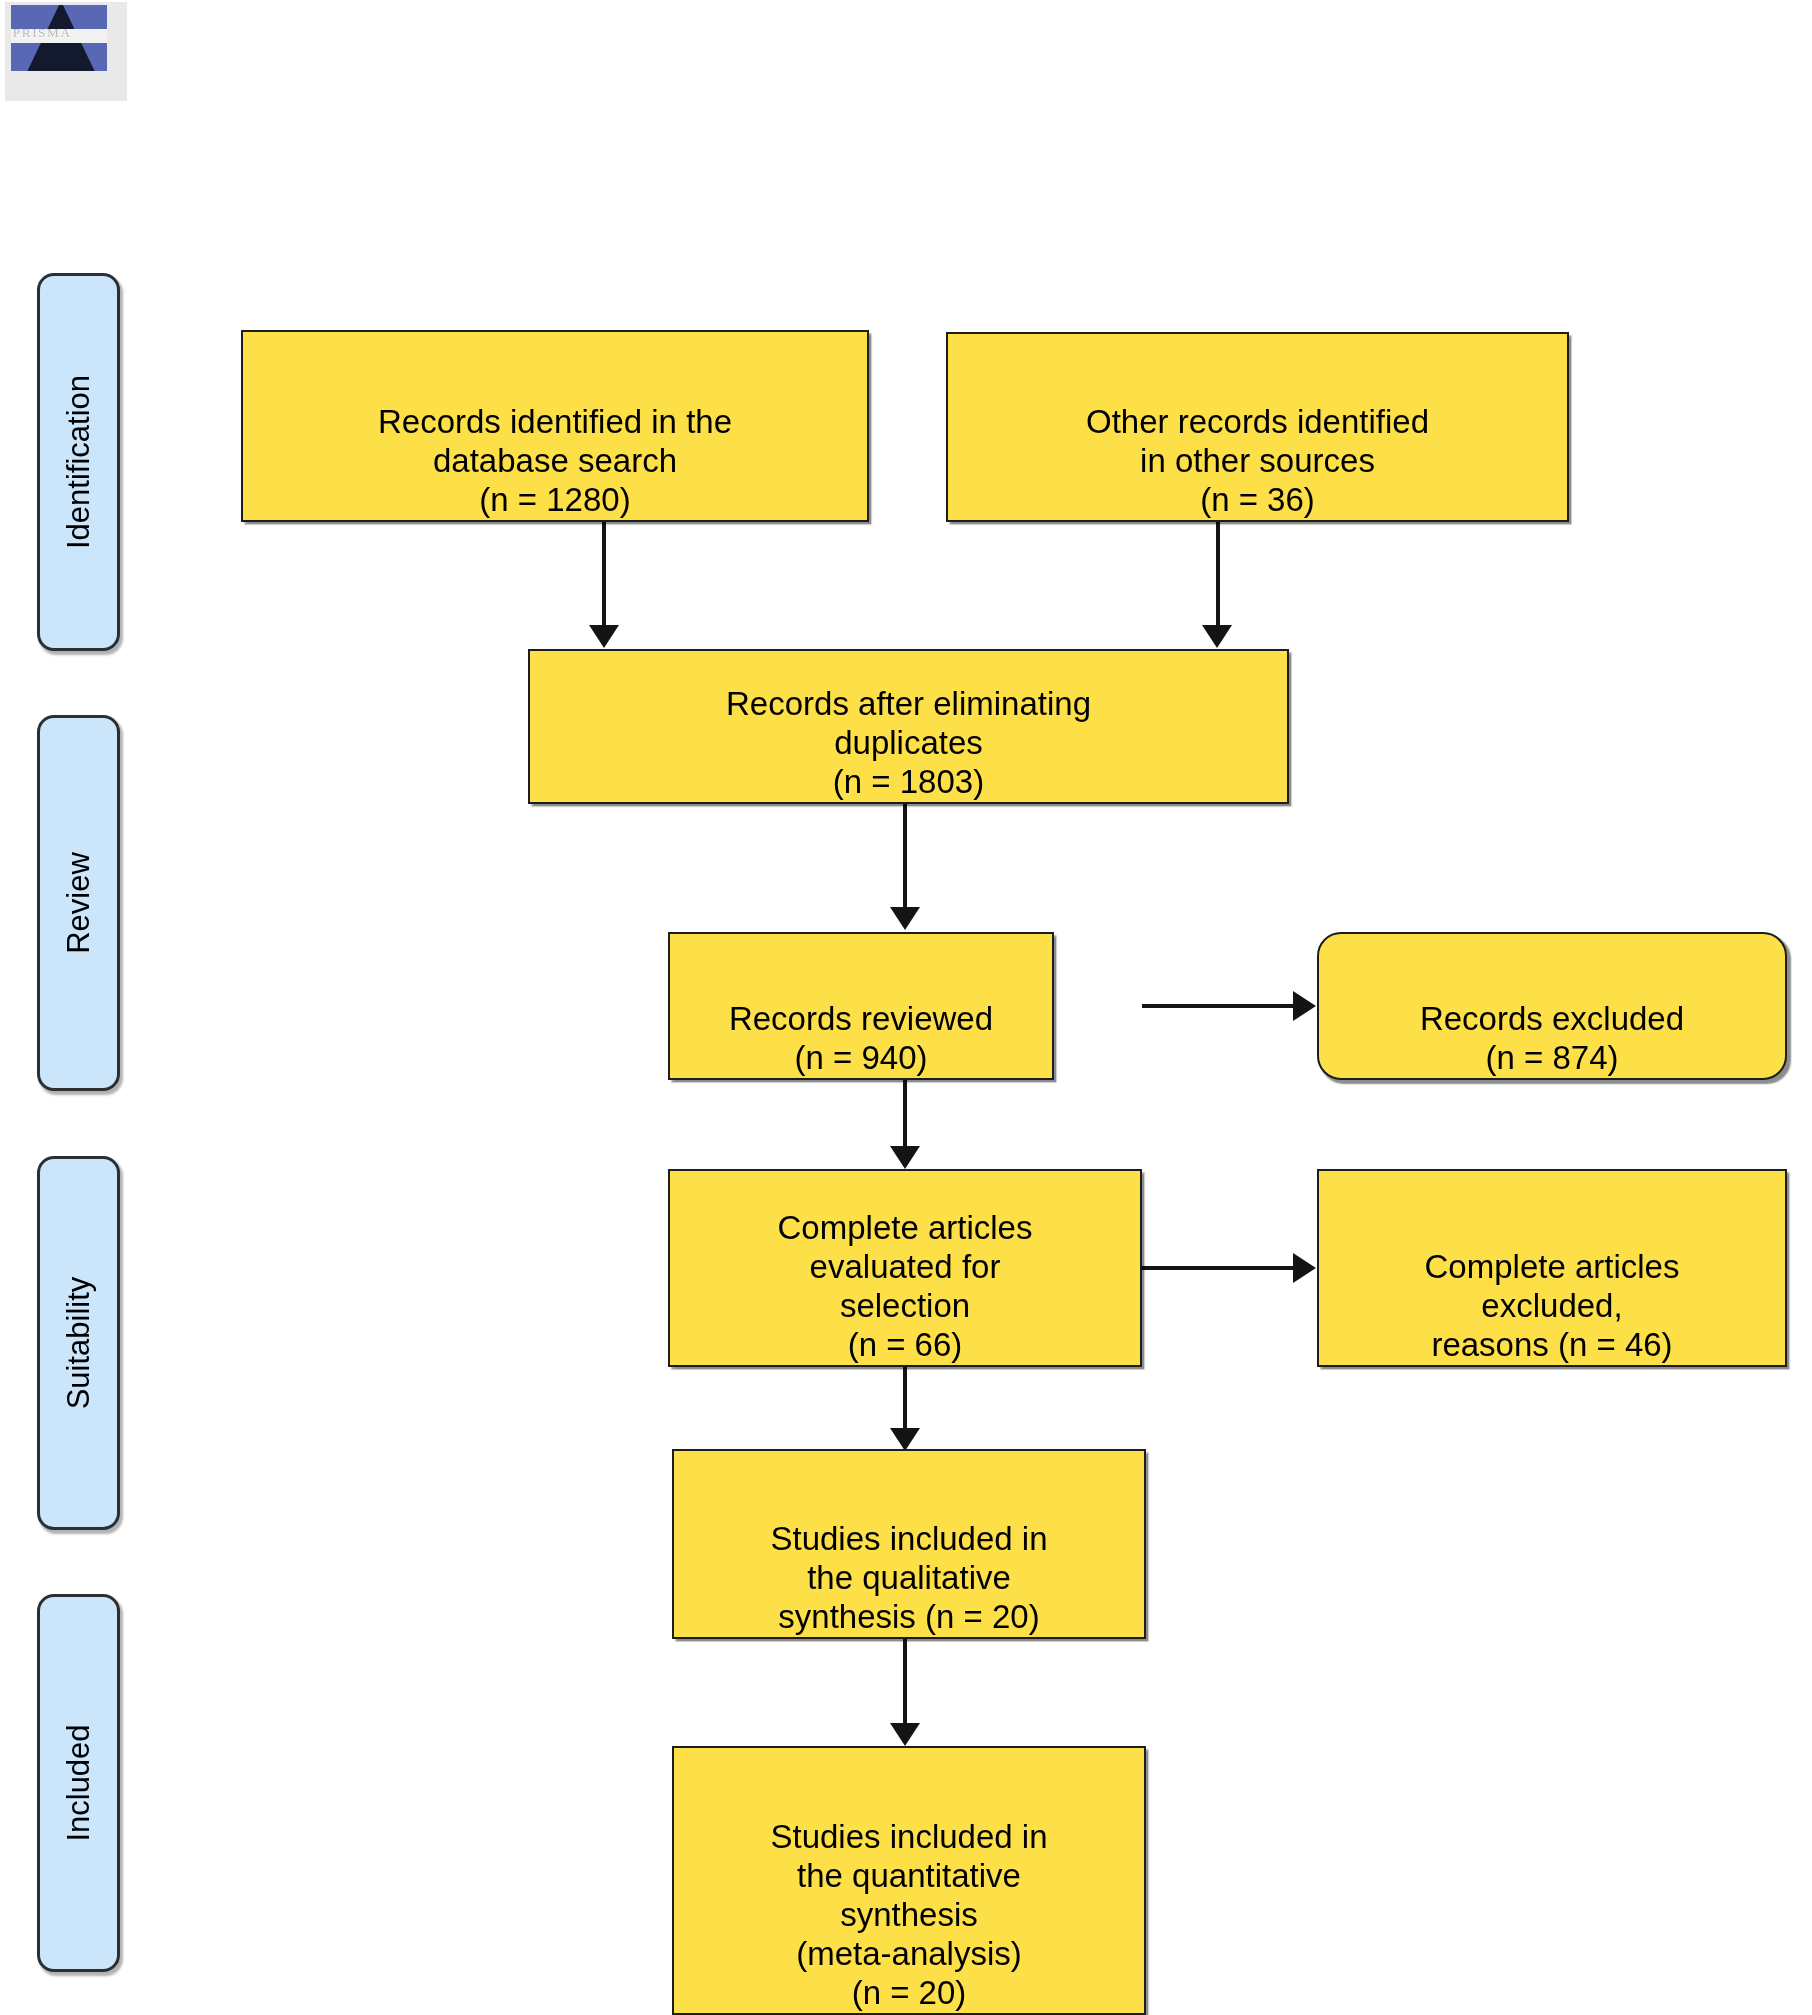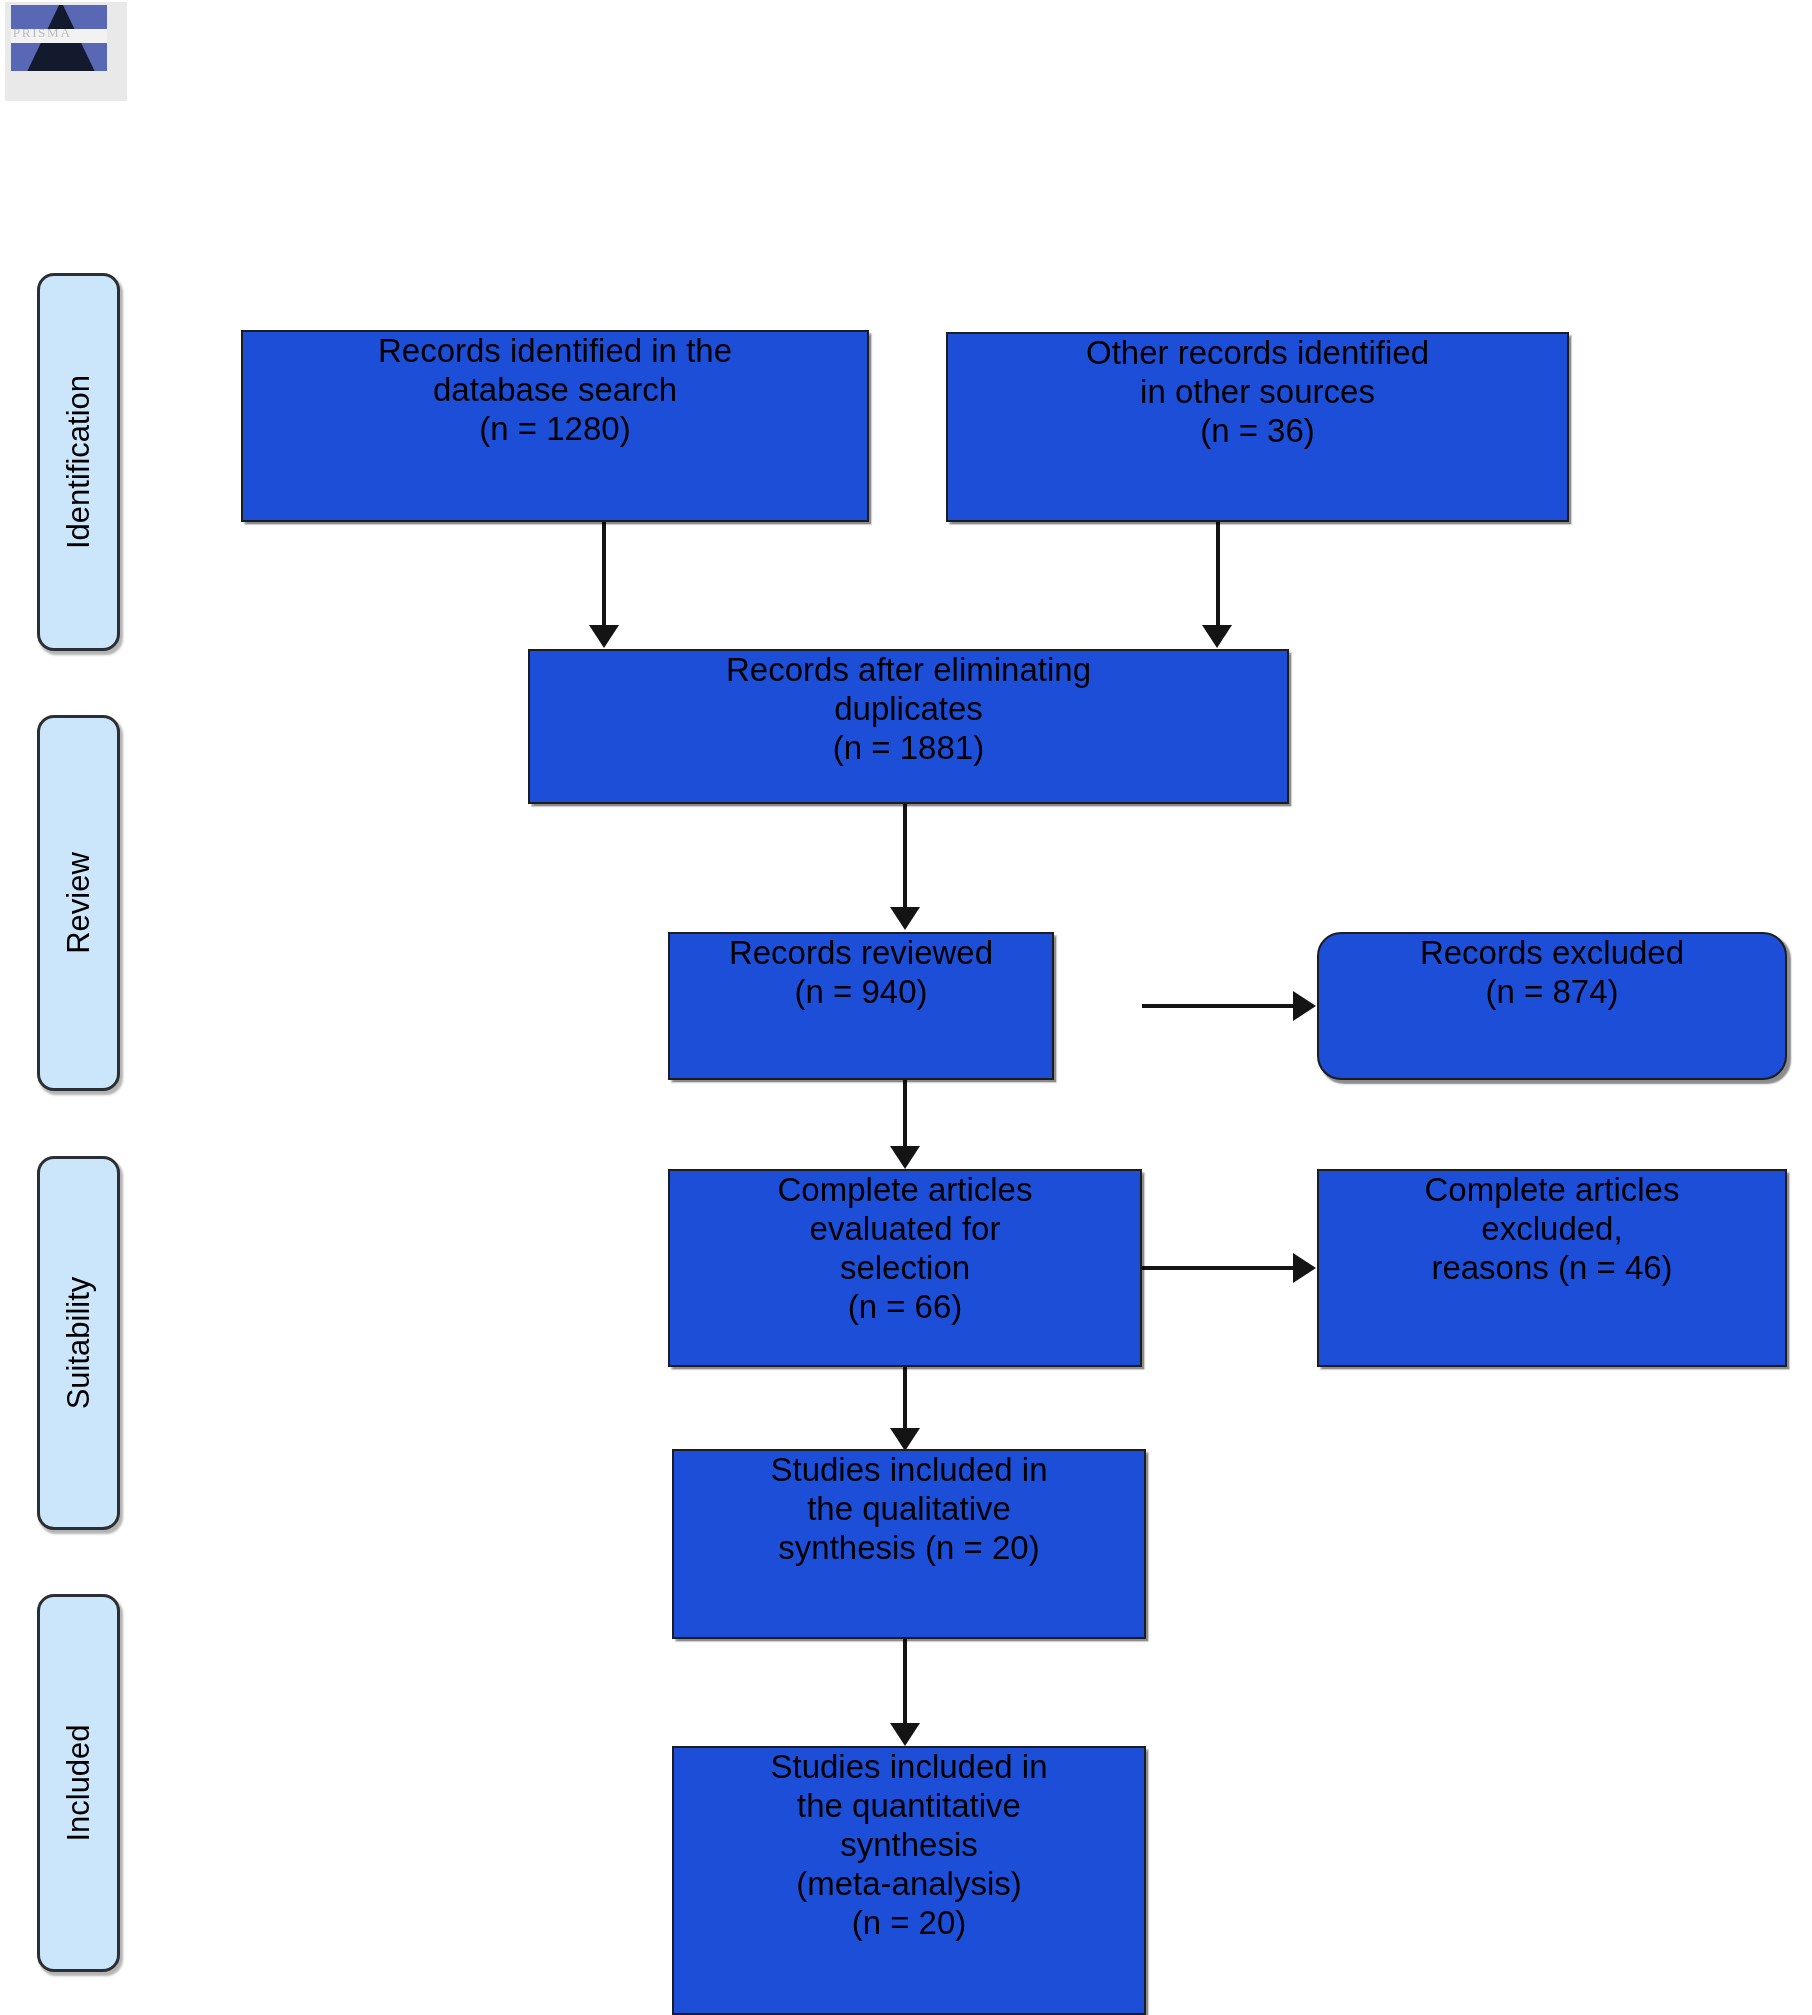--- a/index.html
+++ b/index.html
@@ -86,25 +86,25 @@
     transform: translate(-50%, -50%) rotate(-90deg);
     white-space: nowrap;
     font-size: 31px;
     color: #000000;
     letter-spacing: 0px;
   }
 
   
   .fbox {
     position: absolute;
-    background: #1d4ed8;
+    background: #fde047;
     border: 2.3px solid #1d1d1d;
     box-shadow: 3.1px 3.1px 1.6px rgba(0,0,0,0.45);
     display: flex;
-    align-items: flex-start;
+    align-items: flex-end;
     justify-content: center;
   }
   .fbox-text {
     text-align: center;
     font-size: 33px;
     line-height: 1.18;
     color: #000000;
     white-space: pre-line;
     padding: 0 4.7px;
   }
@@ -195,21 +195,21 @@
 
   <div class="fbox" style="left:946px; top:332px; width:623px; height:190px;">
     <div class="fbox-text">Other records identified
 in other sources
 (n = 36)</div>
   </div>
 
   <div class="fbox" style="left:528px; top:649px; width:761px; height:155px;">
     <div class="fbox-text">Records after eliminating
 duplicates
-(n = 1881)</div>
+(n = 1803)</div>
   </div>
 
   <div class="fbox" style="left:668px; top:932px; width:386px; height:148px;">
     <div class="fbox-text">Records reviewed
 (n = 940)</div>
   </div>
 
   <div class="fbox" style="left:1317px; top:932px; width:470px; height:148px;border-radius:24px;">
     <div class="fbox-text">Records excluded
 (n = 874)</div>

